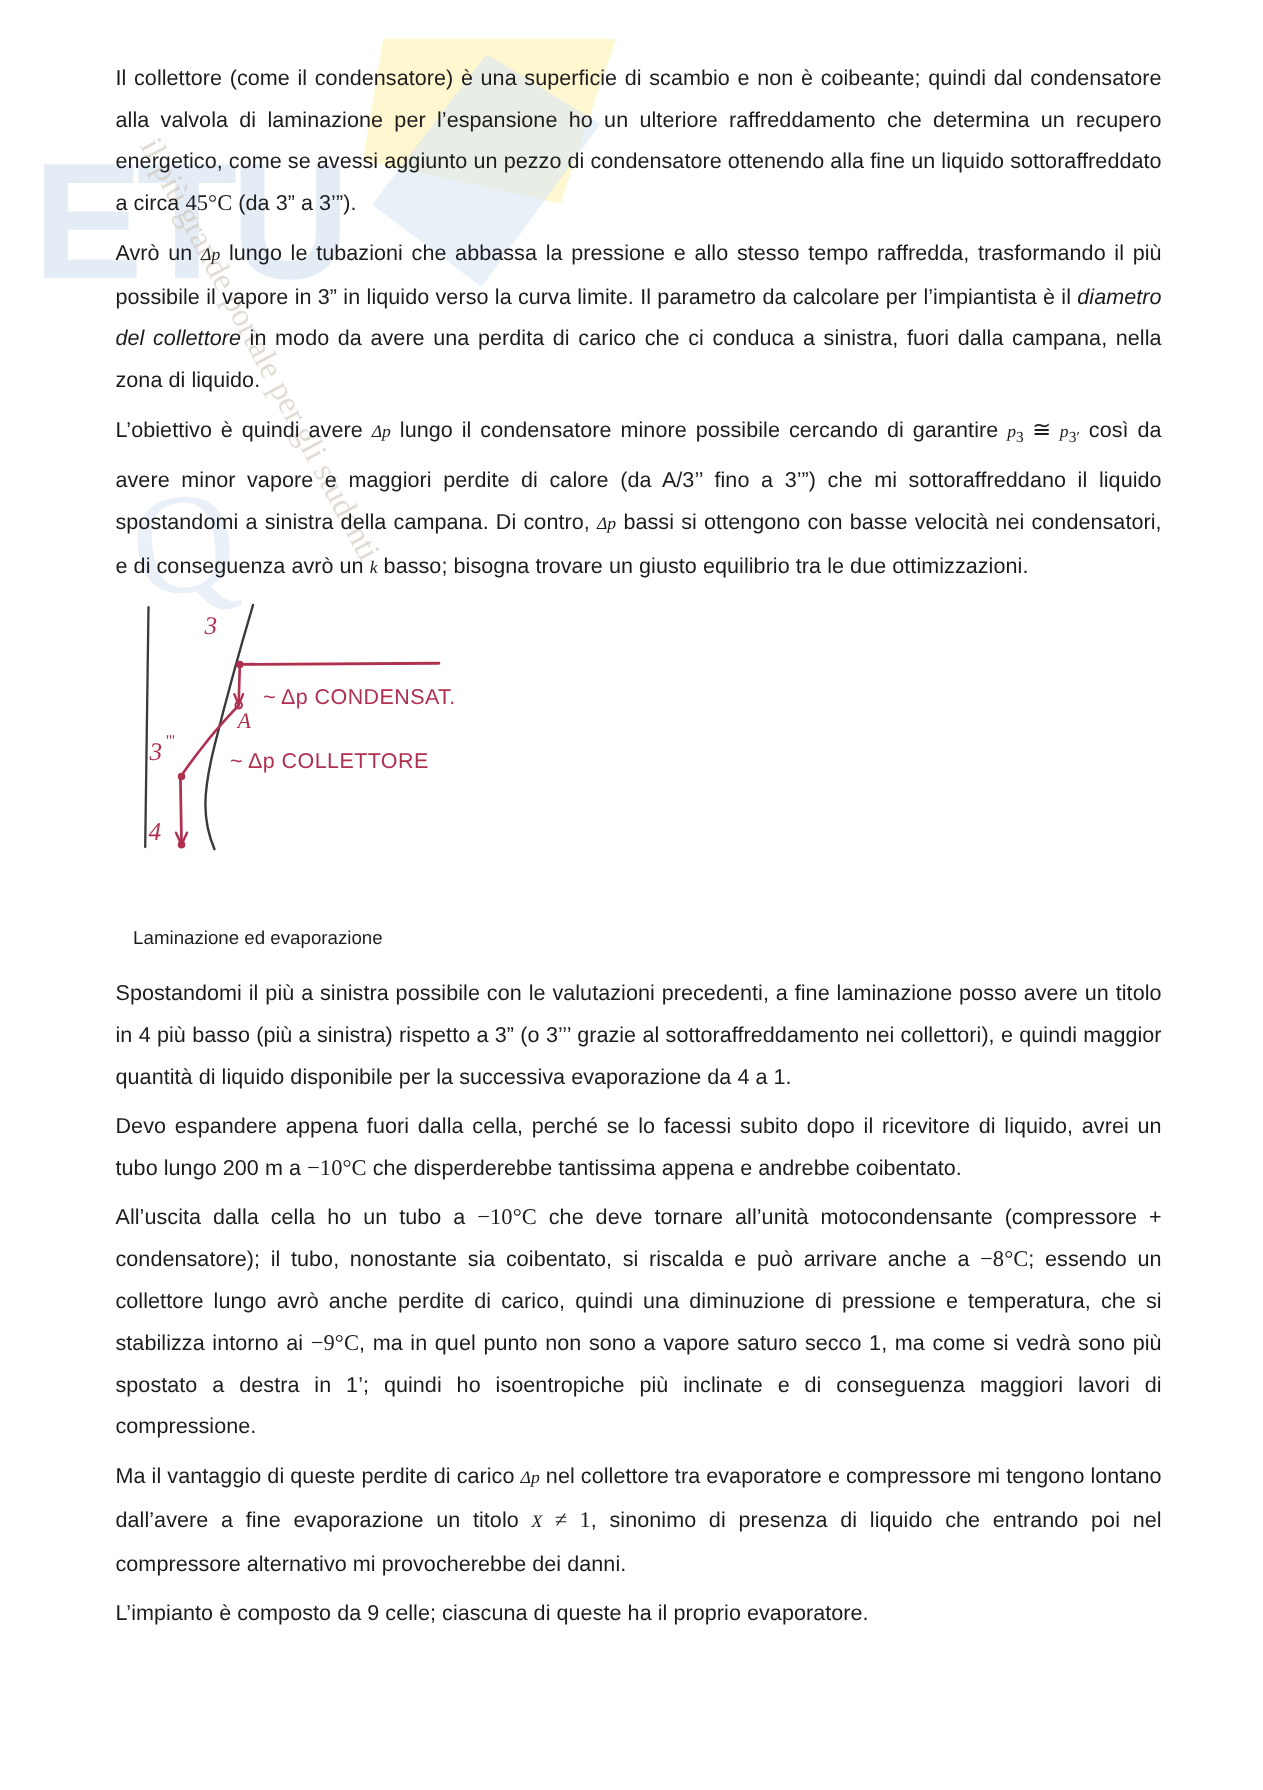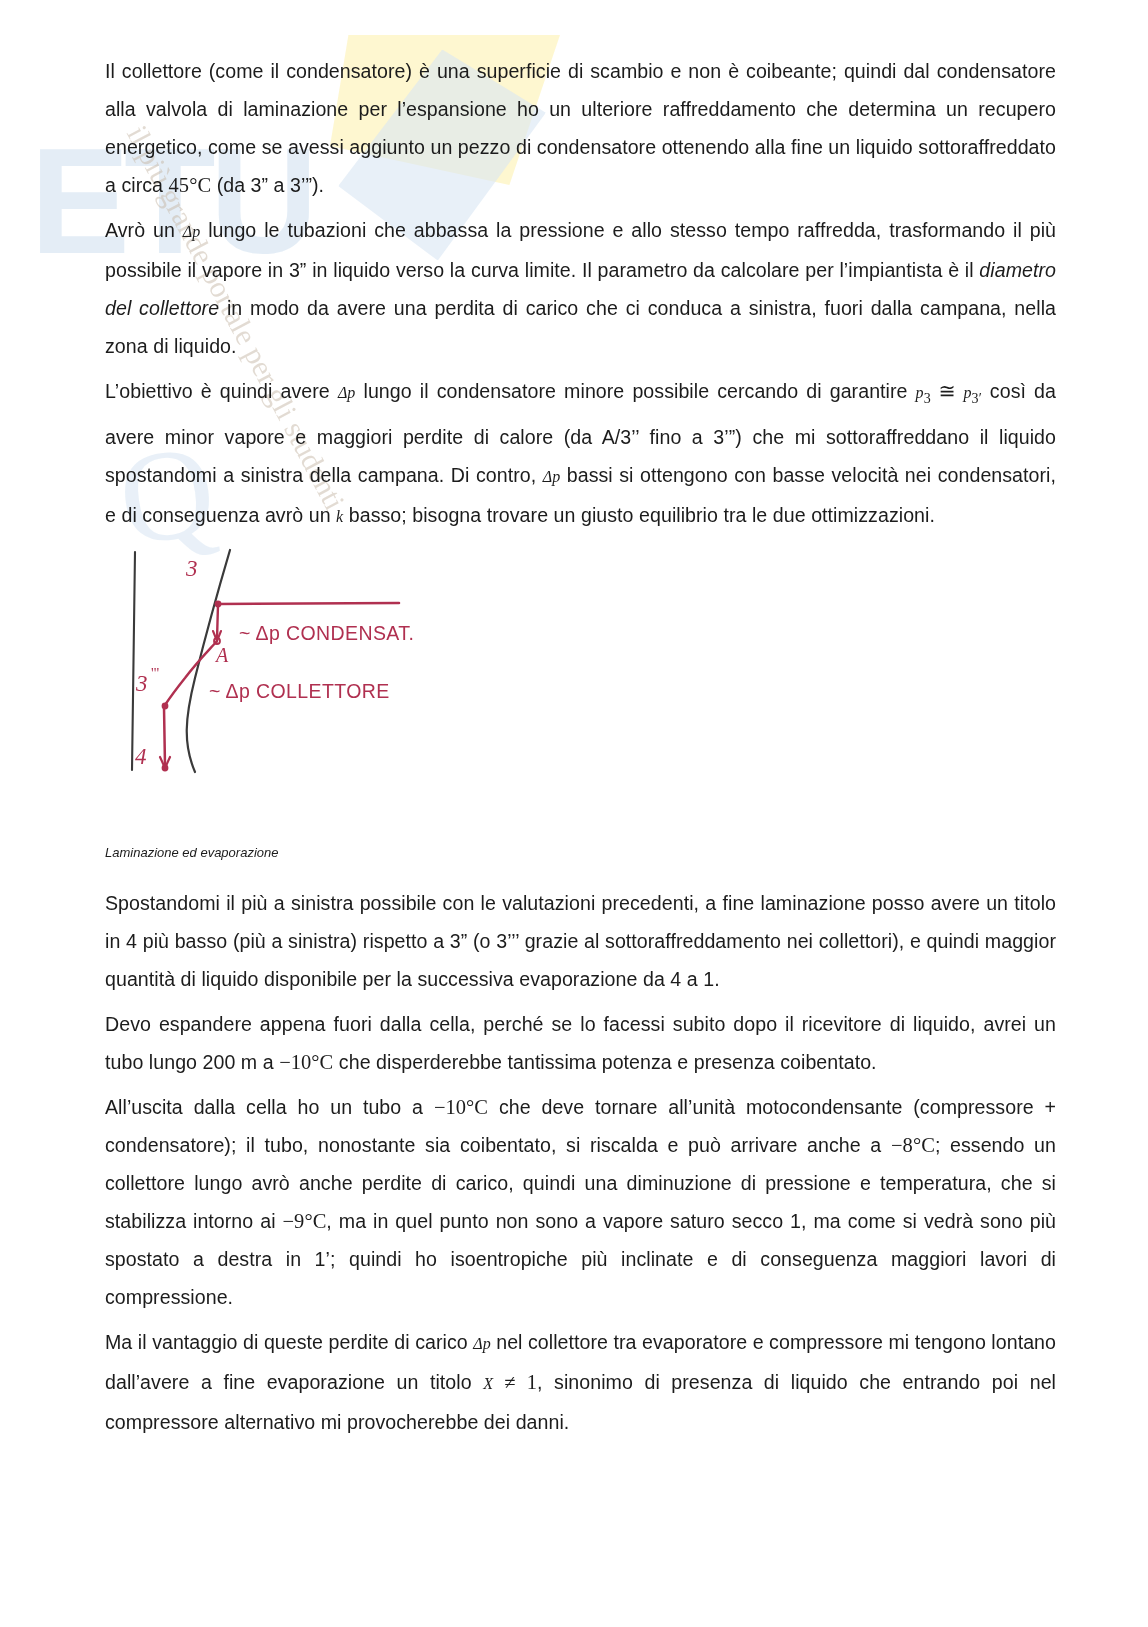--- a/index.html
+++ b/index.html
@@ -81,23 +81,22 @@
   p.body-par {
     margin: 0 0 7px 0;
     font-size: 19.6px;
     line-height: 38px;
     text-align: justify;
     text-justify: inter-word;
     color: #1c1c1c;
     letter-spacing: 0.05px;
   }
   .sec-heading {
-    margin: 0 0 16px 0;
-    font-size: 13px;
-    font-style: italic;
+    margin: 0 0 16px 16px;
+    font-size: 17px;
     line-height: 30px;
     color: #1c1c1c;
   }
   .mathit {
     font-family: "Liberation Serif", serif;
     font-style: italic;
     font-size: 16px;
   }
   .mathup {
     font-family: "Liberation Serif", serif;
@@ -176,21 +175,22 @@
       <text x="96" y="152" font-family="Liberation Sans, sans-serif" font-size="19.5" fill="#b03050" letter-spacing="0.4">~ Δp COLLETTORE</text>
     </svg>
   </div>
 
   <div class="spacer-after-figure"></div>
 
   <p class="sec-heading">Laminazione ed evaporazione</p>
 
   <p class="body-par">Spostandomi il più a sinistra possibile con le valutazioni precedenti, a fine laminazione posso avere un titolo in 4 più basso (più a sinistra) rispetto a 3” (o 3’’’ grazie al sottoraffreddamento nei collettori), e quindi maggior quantità di liquido disponibile per la successiva evaporazione da 4 a 1.</p>
 
-  <p class="body-par"><span>Devo espandere appena fuori dalla cella, perché se lo facessi subito dopo il ricevitore di liquido, avrei un tubo lungo 200 m a </span><span class="mathup">−10°C</span><span> che disperderebbe tantissima potenza e presenza coibentato.</span></p>
+  <p class="body-par"><span>Devo espandere appena fuori dalla cella, perché se lo facessi subito dopo il ricevitore di liquido, avrei un tubo lungo 200 m a </span><span class="mathup">−10°C</span><span> che disperderebbe tantissima appena e andrebbe coibentato.</span></p>
 
   <p class="body-par"><span>All’uscita dalla cella ho un tubo a </span><span class="mathup">−10°C</span><span> che deve tornare all’unità motocondensante (compressore + condensatore); il tubo, nonostante sia coibentato, si riscalda e può arrivare anche a </span><span class="mathup">−8°C</span><span>; essendo un collettore lungo avrò anche perdite di carico, quindi una diminuzione di pressione e temperatura, che si stabilizza intorno ai </span><span class="mathup">−9°C</span><span>, ma in quel punto non sono a vapore saturo secco 1, ma come si vedrà sono più spostato a destra in 1’; quindi ho isoentropiche più inclinate e di conseguenza maggiori lavori di compressione.</span></p>
 
   <p class="body-par"><span>Ma il vantaggio di queste perdite di carico </span><span class="mathit">Δp</span><span> nel collettore tra evaporatore e compressore mi tengono lontano dall’avere a fine evaporazione un titolo </span><span class="mathit">X</span><span class="mathup"> ≠ 1</span><span>, sinonimo di presenza di liquido che entrando poi nel compressore alternativo mi provocherebbe dei danni.</span></p>
 
+  <p class="body-par">L’impianto è composto da 9 celle; ciascuna di queste ha il proprio evaporatore.</p>
 
   <div class="spacer-tail"></div>
 </div>
 
 </body></html>

